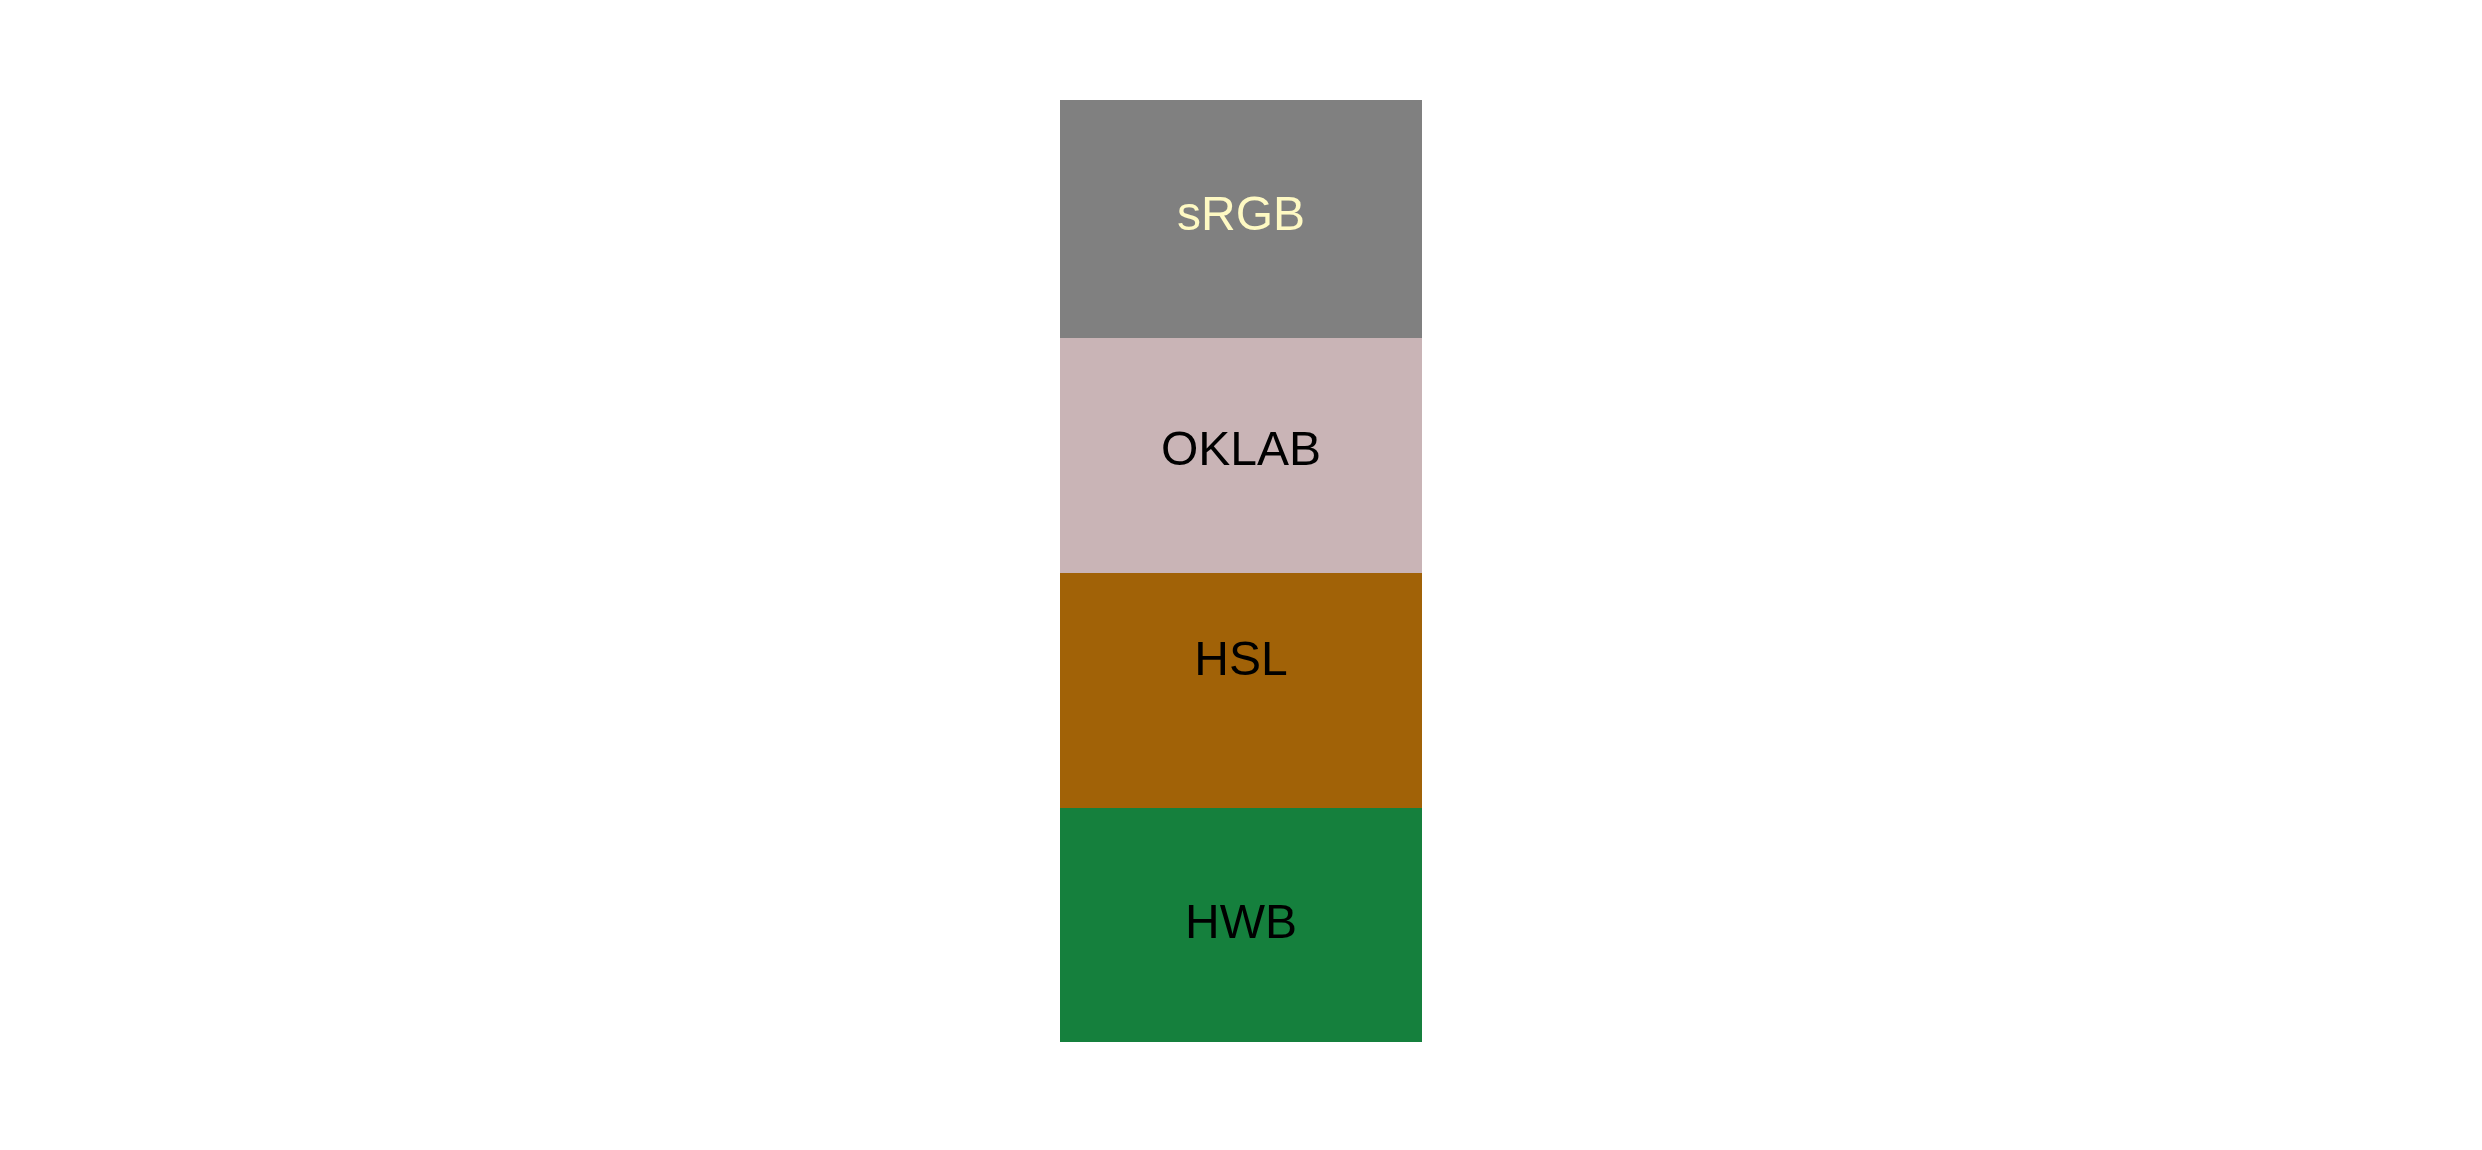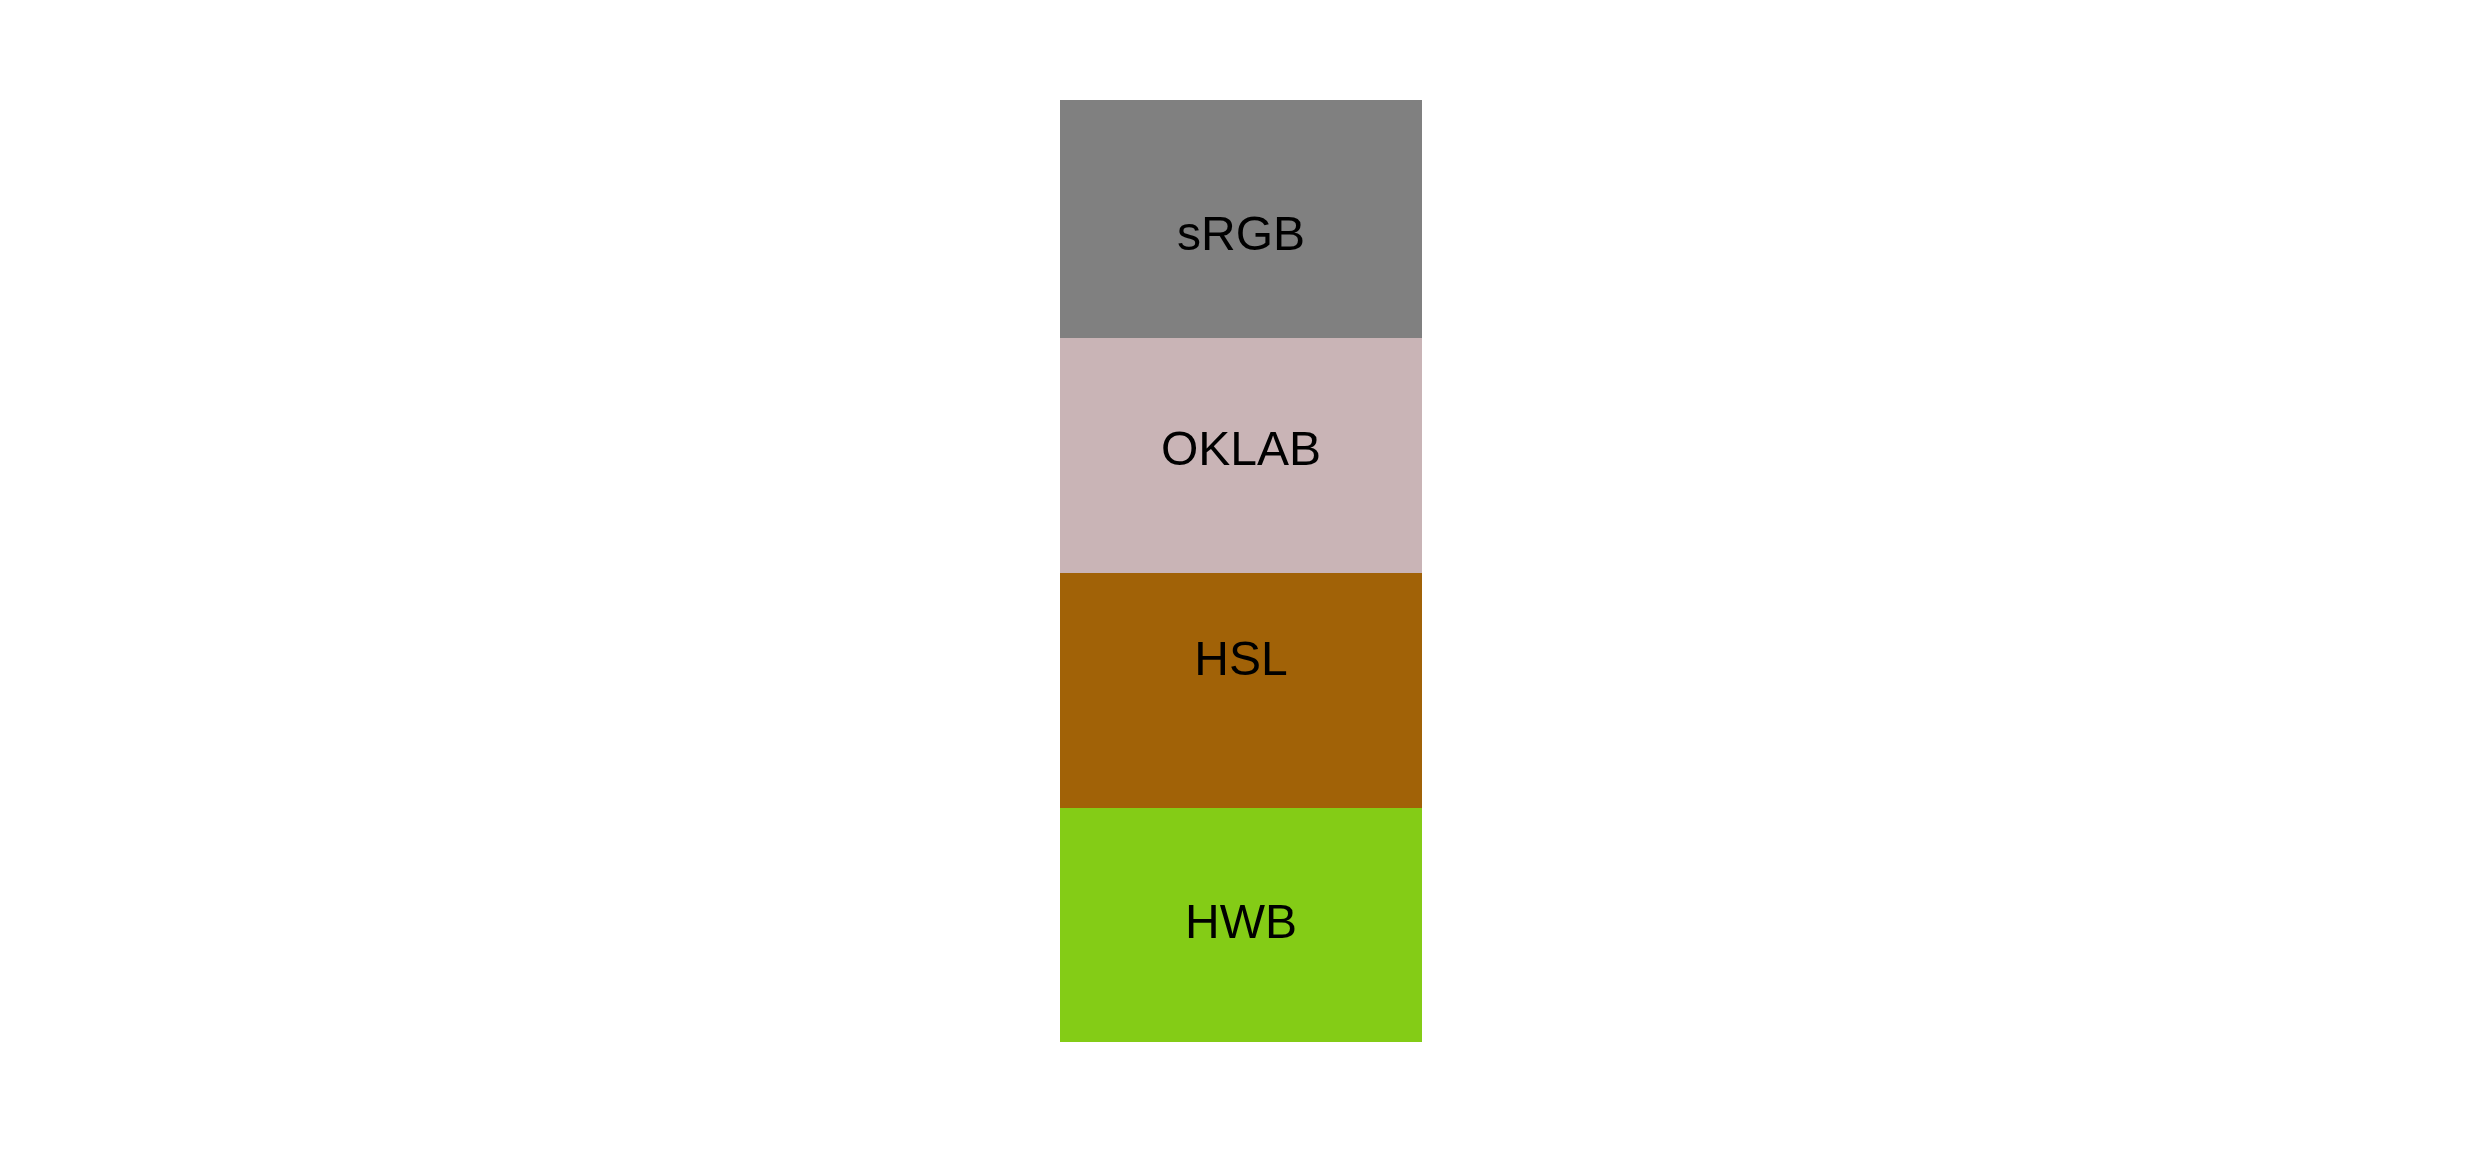--- a/index.html
+++ b/index.html
@@ -57,28 +57,28 @@
   .swatch-oklab .swatch-label { top: 87px;  }
   .swatch-hsl   .swatch-label { top: 62px;  }
   .swatch-hwb   .swatch-label { top: 90px;  }
 </style>
 </head>
 <body style="background: rgb(255, 255, 255); width: 2482px; height: 1150px;">
 
 <div id="stack" style="left: 1060px; top: 100px; width: 362px; height: 942px;">
 
   <div class="swatch swatch-srgb" style="background-color: rgb(128, 128, 128); height: 238px;">
-    <span class="swatch-label" style="color: #000000; font-size: 48px; margin-top: 20px;">sRGB</span>
+    <span class="swatch-label" style="color: #fef9c3; font-size: 48px;">sRGB</span>
   </div>
 
   <div class="swatch swatch-oklab" style="background-color: rgb(201, 180, 182); height: 235px;">
     <span class="swatch-label" style="color: rgb(0, 0, 0); font-size: 48px;">OKLAB</span>
   </div>
 
   <div class="swatch swatch-hsl" style="background-color: #a16207; height: 235px;">
     <span class="swatch-label" style="color: rgb(0, 0, 0); font-size: 48px;">HSL</span>
   </div>
 
-  <div class="swatch swatch-hwb" style="background-color: #84cc16; height: 234px;">
+  <div class="swatch swatch-hwb" style="background-color: #15803d; height: 234px;">
     <span class="swatch-label" style="color: rgb(0, 0, 0); font-size: 48px;">HWB</span>
   </div>
 
 </div>
 
 </body></html>

